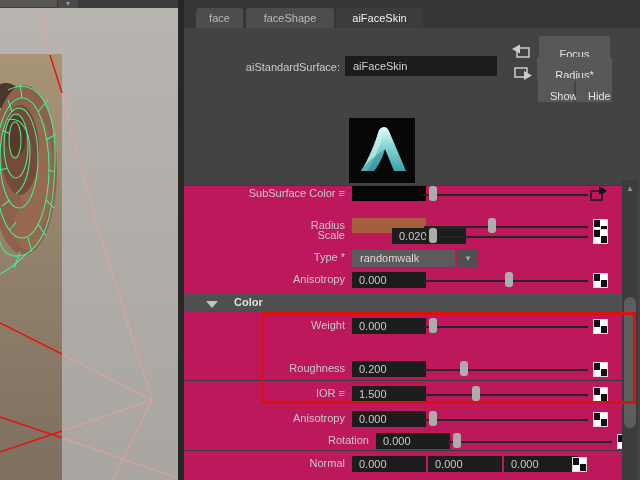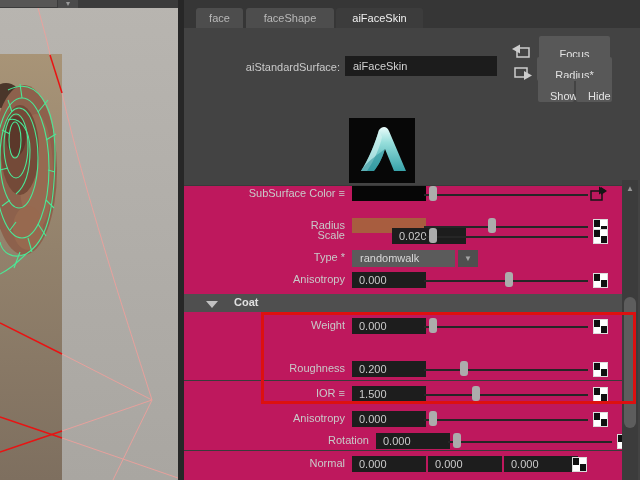--- a/index.html
+++ b/index.html
@@ -221,21 +221,21 @@
         </div>
         <div class="attr-row" style="top: 84px;">
           <div class="attr-label">Anisotropy</div>
           <div class="attr-field" style="left: 168px;">0.000</div>
           <div class="slider-track"></div>
           <div class="slider-handle" style="left: 321px;"></div>
           <div class="checker-icon" style="left: 409px;"></div>
         </div>
         <div class="section-header" style="top: 108px;">
           <div class="section-arrow"></div>
-          <div class="section-title">Coat</div>
+          <div class="section-title">Color</div>
         </div>
         <div class="attr-row" style="top: 130px;">
           <div class="attr-label">Weight</div>
           <div class="attr-field" style="left: 168px;">0.000</div>
           <div class="slider-track"></div>
           <div class="slider-handle" style="left: 245px;"></div>
           <div class="checker-icon" style="left: 409px;"></div>
         </div>
         <div class="attr-row" style="top: 173px;">
           <div class="attr-label">Roughness</div>

